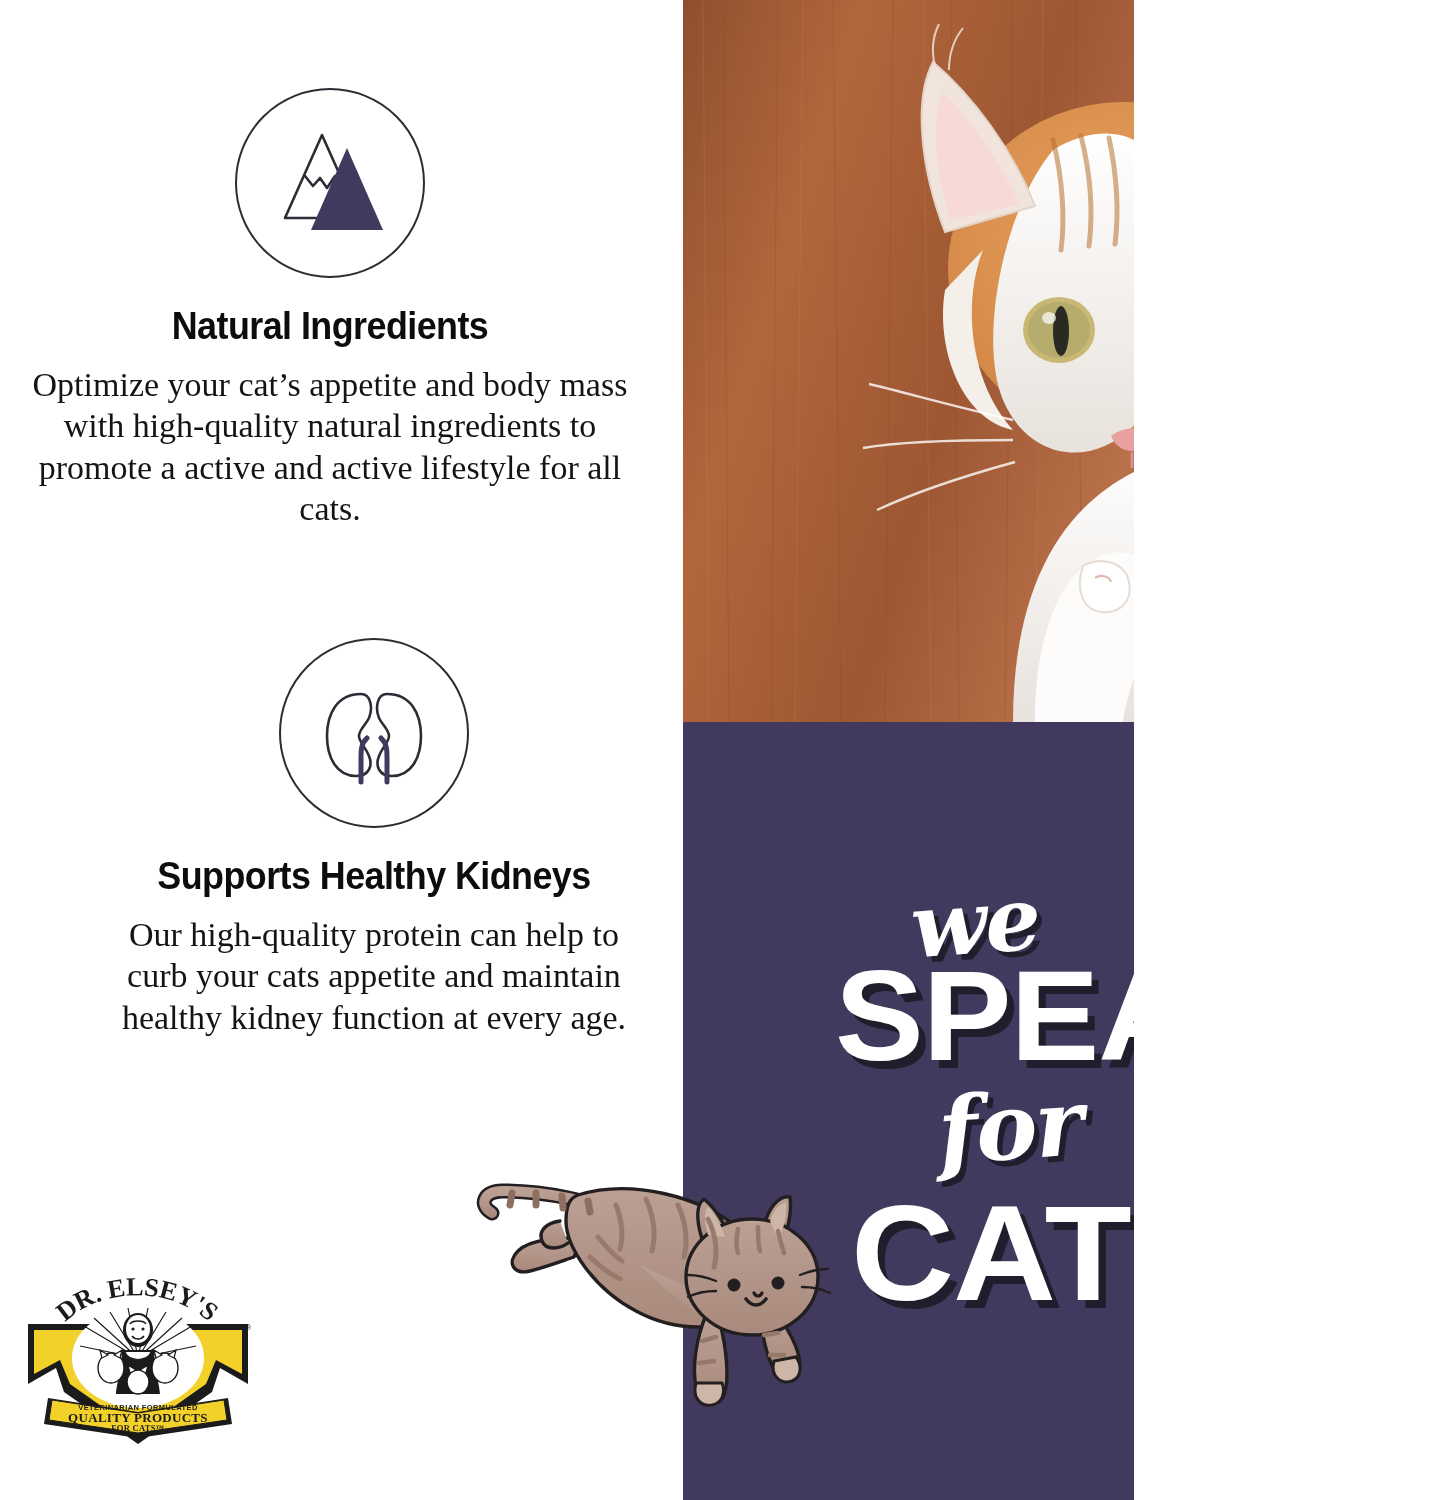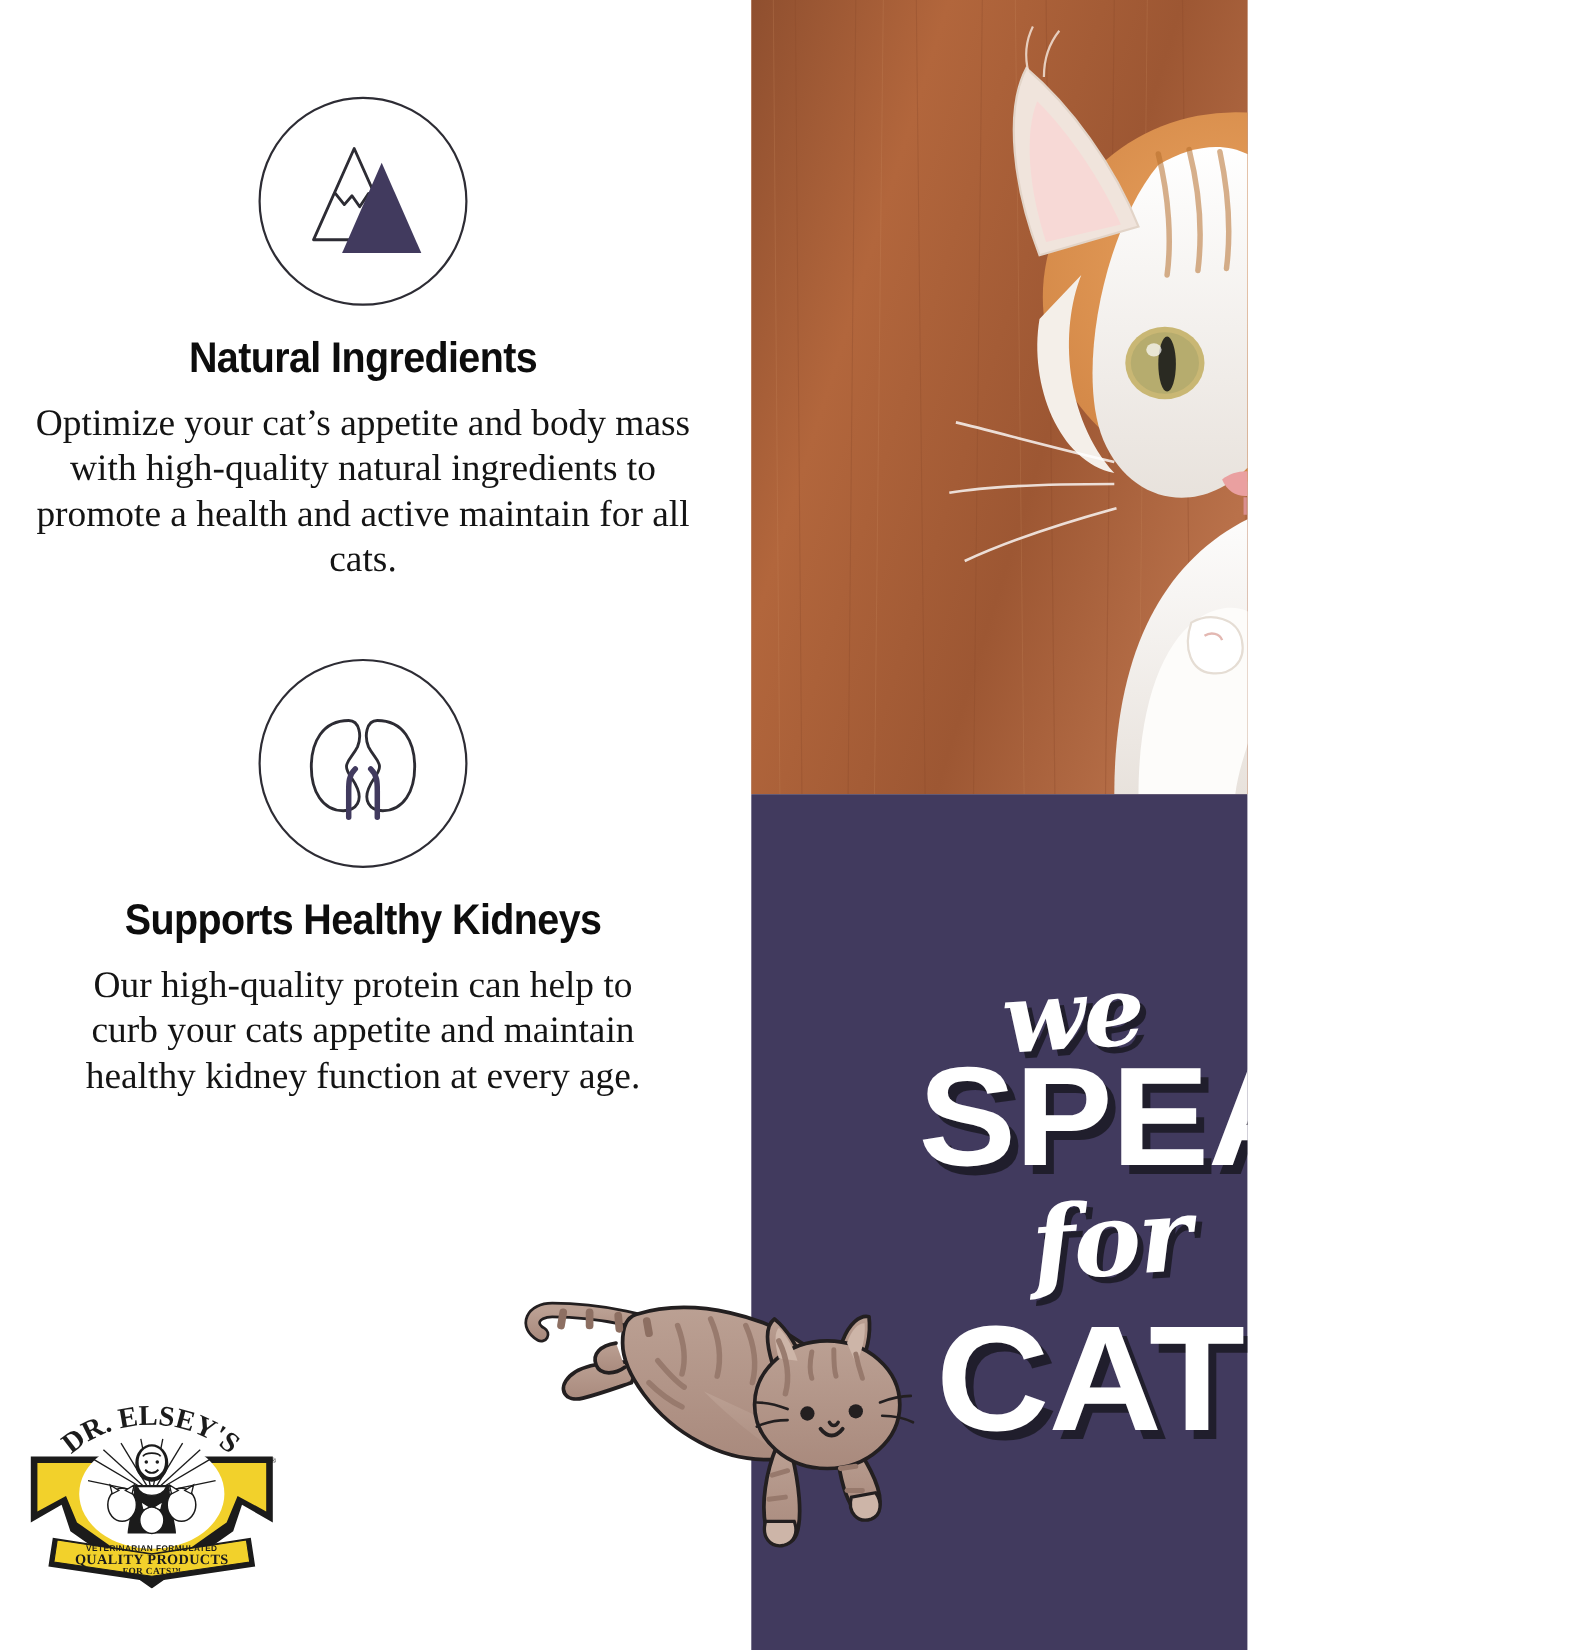--- a/index.html
+++ b/index.html
@@ -12,21 +12,21 @@
   }
   .page { position:relative; width:1134px; height:1500px; background:#fff; overflow:hidden; }
 
   
   .left-col {
     position:absolute; left:0; top:0; width:683px; height:1500px;
     background:#ffffff;
   }
   .feature { position:absolute; left:0; width:660px; text-align:center; }
   .feature-1 { top:88px; }
-  .feature-2 { top:599px; }
+  .feature-2 { top:638px;margin-left:44px; }
 
   .icon-circle {
     width:190px; height:190px; margin:0 auto;
     border:2.5px solid #2d2c34; border-radius:50%;
     display:flex; align-items:center; justify-content:center;
   }
   .feature-title {
     font-family:"Liberation Sans", sans-serif;
     font-weight:bold;
     font-size:39px;
@@ -135,21 +135,21 @@
       <div class="icon-circle">
         <svg viewBox="0 0 150 150" width="150" height="150" aria-hidden="true">
 
           <path d="M30 110 L67 27 L104 110 Z" fill="#ffffff" stroke="#2d2c34" stroke-width="2.6" stroke-linejoin="round"></path>
           <path d="M50 68 L58 78 L65 70 L72 80 L80 68" fill="none" stroke="#2d2c34" stroke-width="2.6" stroke-linejoin="round" stroke-linecap="round"></path>
 
           <path d="M56 122 L92 40 L128 122 Z" fill="#413A5E"></path>
         </svg>
       </div>
       <div class="feature-title">Natural Ingredients</div>
-      <div class="feature-body">Optimize your cat’s appetite and body mass with high-quality natural ingredients to promote a health and active maintain for all cats.</div>
+      <div class="feature-body">Optimize your cat’s appetite and body mass with high-quality natural ingredients to promote a active and active lifestyle for all cats.</div>
     </div>
 
     <div class="feature feature-2">
       <div class="icon-circle">
         <svg viewBox="0 0 150 150" width="150" height="150" aria-hidden="true">
 
           <path d="M62 36 C38 36 28 56 28 78 C28 100 38 118 57 118 C70 118 74 108 70 98 C66 88 60 84 60 78 C60 72 66 68 70 60 C74 50 72 36 62 36 Z" fill="#ffffff" stroke="#2d2c34" stroke-width="2.6" stroke-linejoin="round"></path>
 
           <path d="M88 36 C112 36 122 56 122 78 C122 100 112 118 93 118 C80 118 76 108 80 98 C84 88 90 84 90 78 C90 72 84 68 80 60 C76 50 78 36 88 36 Z" fill="#ffffff" stroke="#2d2c34" stroke-width="2.6" stroke-linejoin="round"></path>
 

